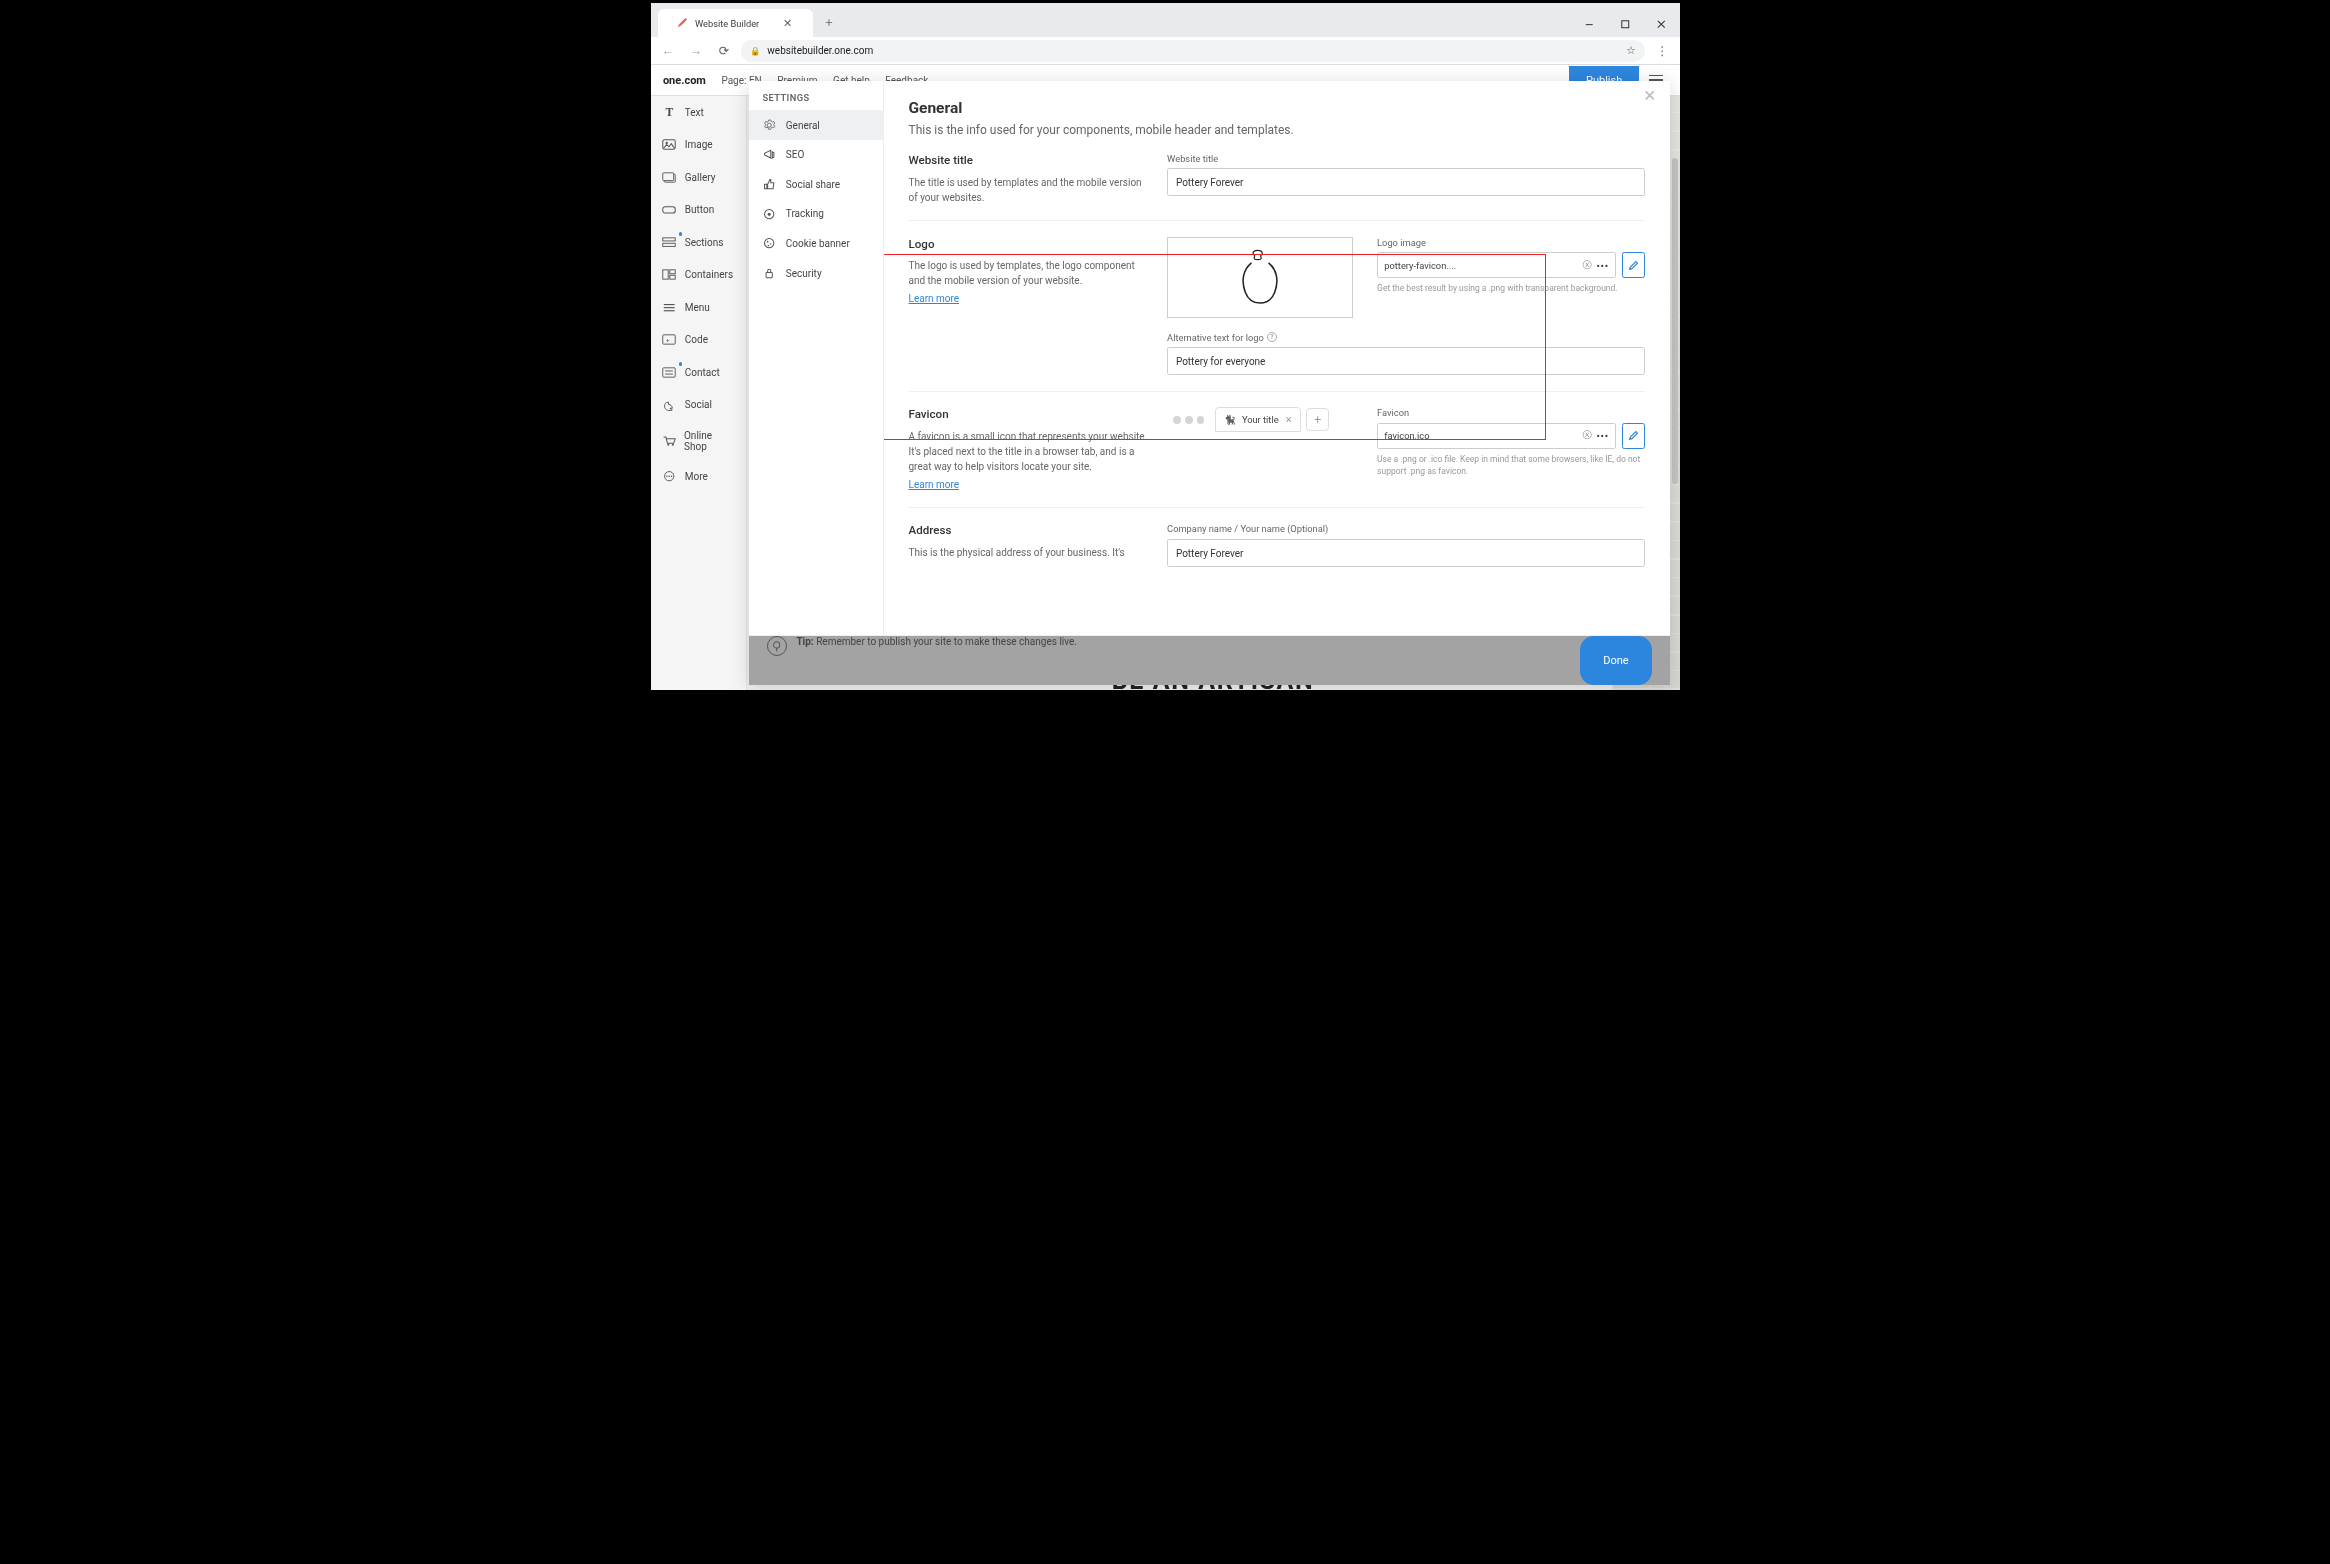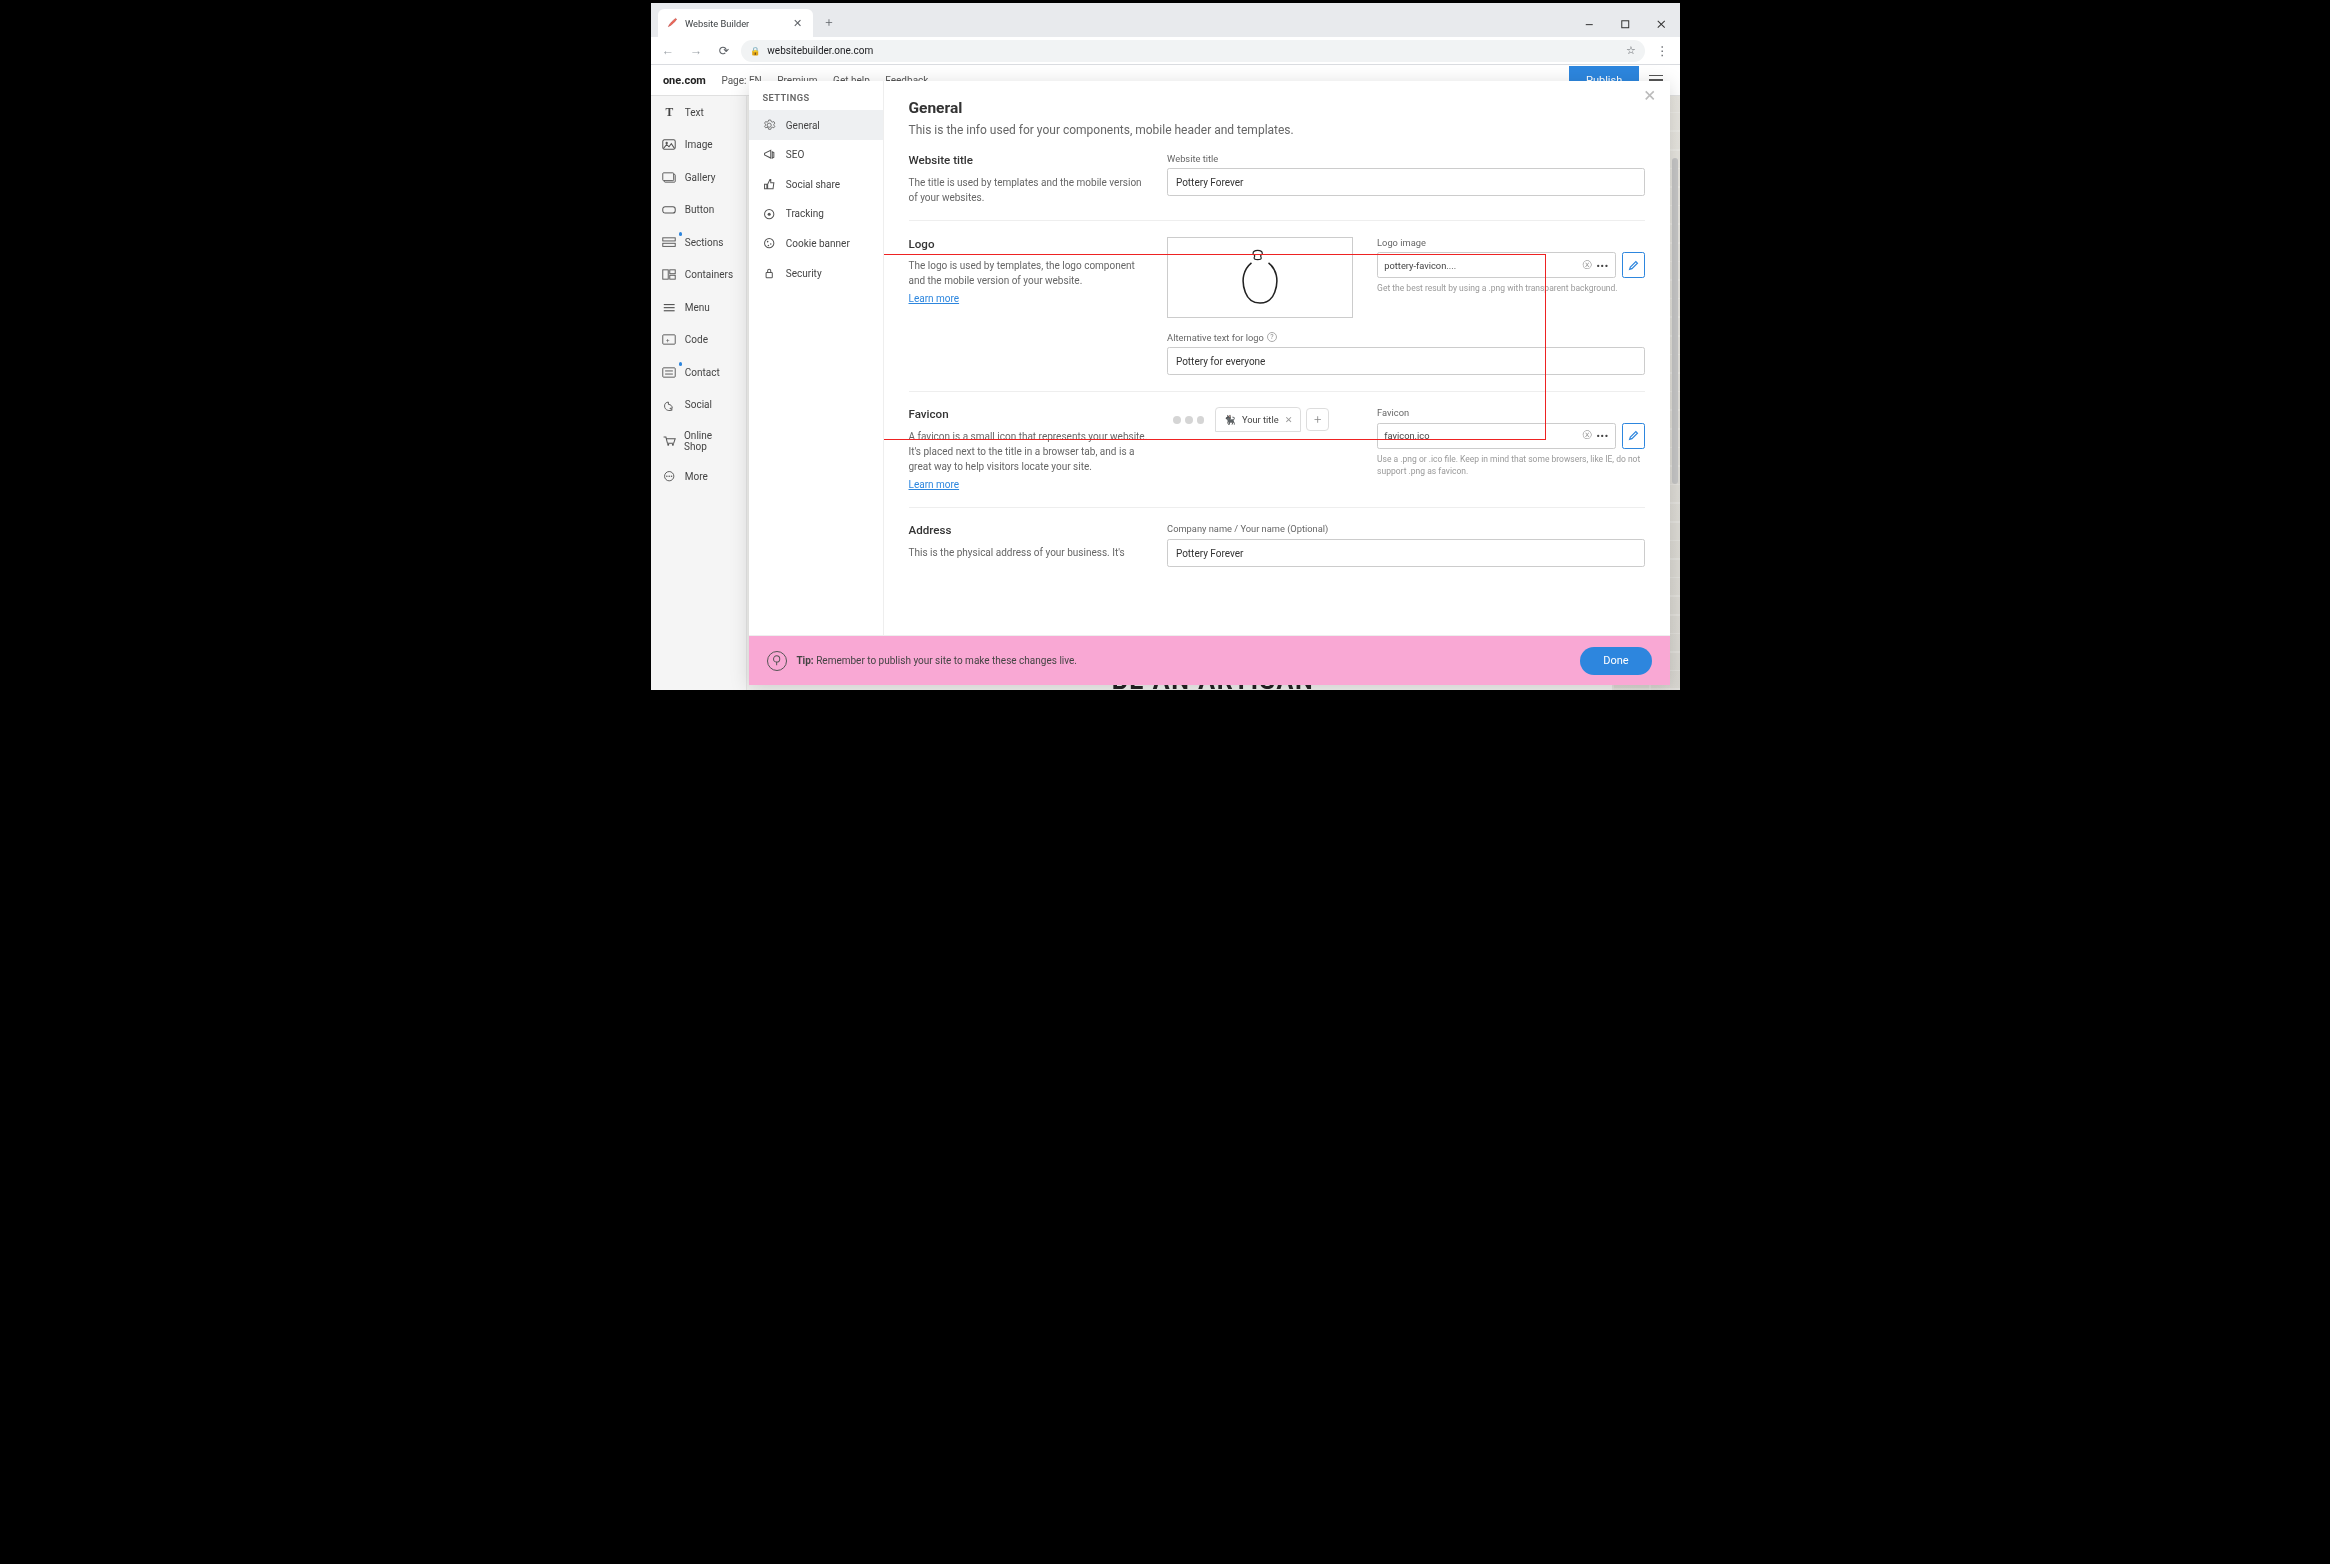--- a/index.html
+++ b/index.html
@@ -2,21 +2,21 @@
 <html style="font-size:12.4px"><head>
 <meta charset="utf-8">
 <style>
 * { box-sizing: border-box; margin: 0; padding: 0; font-family: -apple-system, BlinkMacSystemFont, "Segoe UI", Roboto, Arial, sans-serif; }
 body { background: #000; overflow: hidden; }
 
 .window-frame { width: 1035px; height: 693px; background: #fff; border: 3.1px solid #000; margin: 0 auto; position: relative; overflow: hidden; }
 
 
 .browser-top { height: 34px; background: #e8eaed; display: flex; align-items: flex-end; }
-.tab { display: flex; align-items: center; height: 28px; background: #fff; border-radius: 6.2px 6.2px 0 0; padding: 0 8px; margin-left: 7.8px; min-width: 155px; }
+.tab { display: flex; align-items: center; height: 28px; background: #fff; border-radius: 6.2px 6.2px 0 0; padding: 0 18px; margin-left: 7.8px; min-width: 155px; }
 .tab .favicon { width: 12.4px; height: 12.4px; margin-right: 6.2px; display: inline-flex; align-items: center; justify-content: center; }
 .tab .title { font-size: 9.3px; color: #3c4043; flex: 1; }
 .tab .close { font-size: 11px; color: #5f6368; cursor: pointer; padding: 1.6px 3.1px; }
 .new-tab { width: 22px; height: 22px; display: flex; align-items: center; justify-content: center; font-size: 12.4px; color: #5f6368; cursor: pointer; margin-left: 4.7px; margin-bottom: 3.1px; }
 .win-controls { margin-left: auto; display: flex; }
 .win-controls div { width: 36px; height: 25px; display: flex; align-items: center; justify-content: center; color: #333; cursor: pointer; font-size: 9.3px; }
 
 .browser-bar { height: 28px; background: #fff; border-bottom: 0.8px solid #dadce0; display: flex; align-items: center; padding: 0 6.2px; gap: 6.2px; }
 .nav-btn { width: 22px; height: 22px; display: flex; align-items: center; justify-content: center; color: #9aa0a6; cursor: pointer; font-size: 12.4px; border-radius: 50%; }
 .nav-btn.active { color: #5f6368; }
@@ -98,21 +98,21 @@
 
 
 .tab-preview { display: flex; align-items: center; gap: 4.7px; }
 .tab-preview .tp-dots { display: flex; gap: 3.9px; padding: 0 6.2px; }
 .tab-preview .tp-dots span { width: 7.8px; height: 7.8px; border-radius: 50%; background: #d5d5d5; }
 .tab-preview .tp-tab { background: #fff; border: 0.8px solid #ddd; border-radius: 3.9px 3.9px 0 0; height: 25px; display: flex; align-items: center; padding: 0 7.8px; gap: 6.2px; font-size: 9.3px; color: #444; }
 .tab-preview .tp-tab .tpx { color: #999; font-size: 9.3px; }
 .tab-preview .tp-plus { width: 23px; height: 23px; border: 0.8px solid #ddd; border-radius: 3.9px; display: flex; align-items: center; justify-content: center; color: #888; font-size: 12.4px; }
 
 
-.modal-footer { height: 50px; border-top: 0.8px solid #eee; display: flex; align-items: center; padding: 0 18.6px; gap: 9.3px; background: #f9a8d4; }
+.modal-footer { height: 50px; border-top: 0.8px solid #eee; display: flex; padding: 0 18.6px; gap: 9.3px; background: #a3a3a3; }
 .tip-icon { width: 20px; height: 20px; border: 1.2px solid #555; border-radius: 50%; display: flex; align-items: center; justify-content: center; font-size: 11px; }
 .modal-footer .tip-text { font-size: 10px; color: #444; }
 .done-btn { margin-left: auto; background: #2d86de; color: #fff; border: none; padding: 7.8px 23px; border-radius: 14px; font-size: 11px; cursor: pointer; }
 
 
 .scrollbar-track { position: absolute; right: 0; top: 62px; bottom: 23px; width: 9.3px; }
 .scrollbar-thumb { position: absolute; right: 1.6px; top: 0; width: 6.2px; height: 326px; background: #c5c5c5; border-radius: 3.1px; }
 
 
 svg { display: block; }

